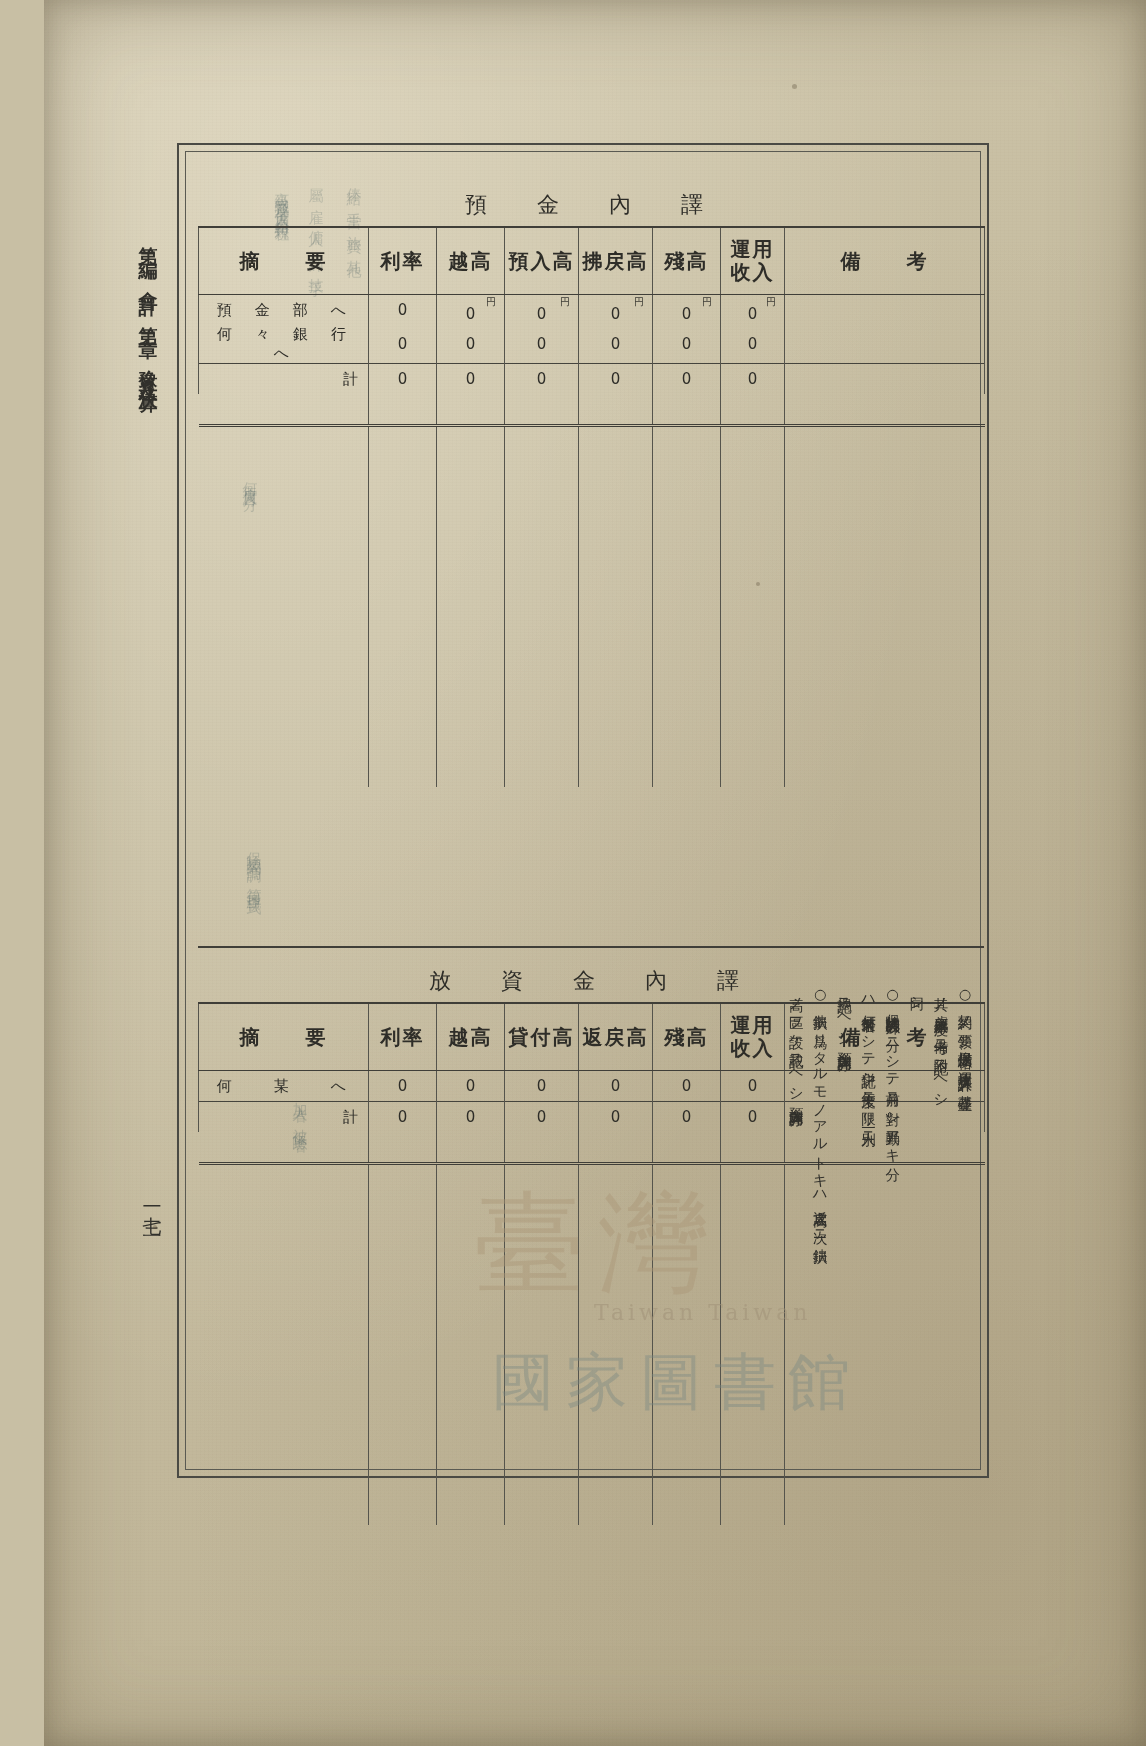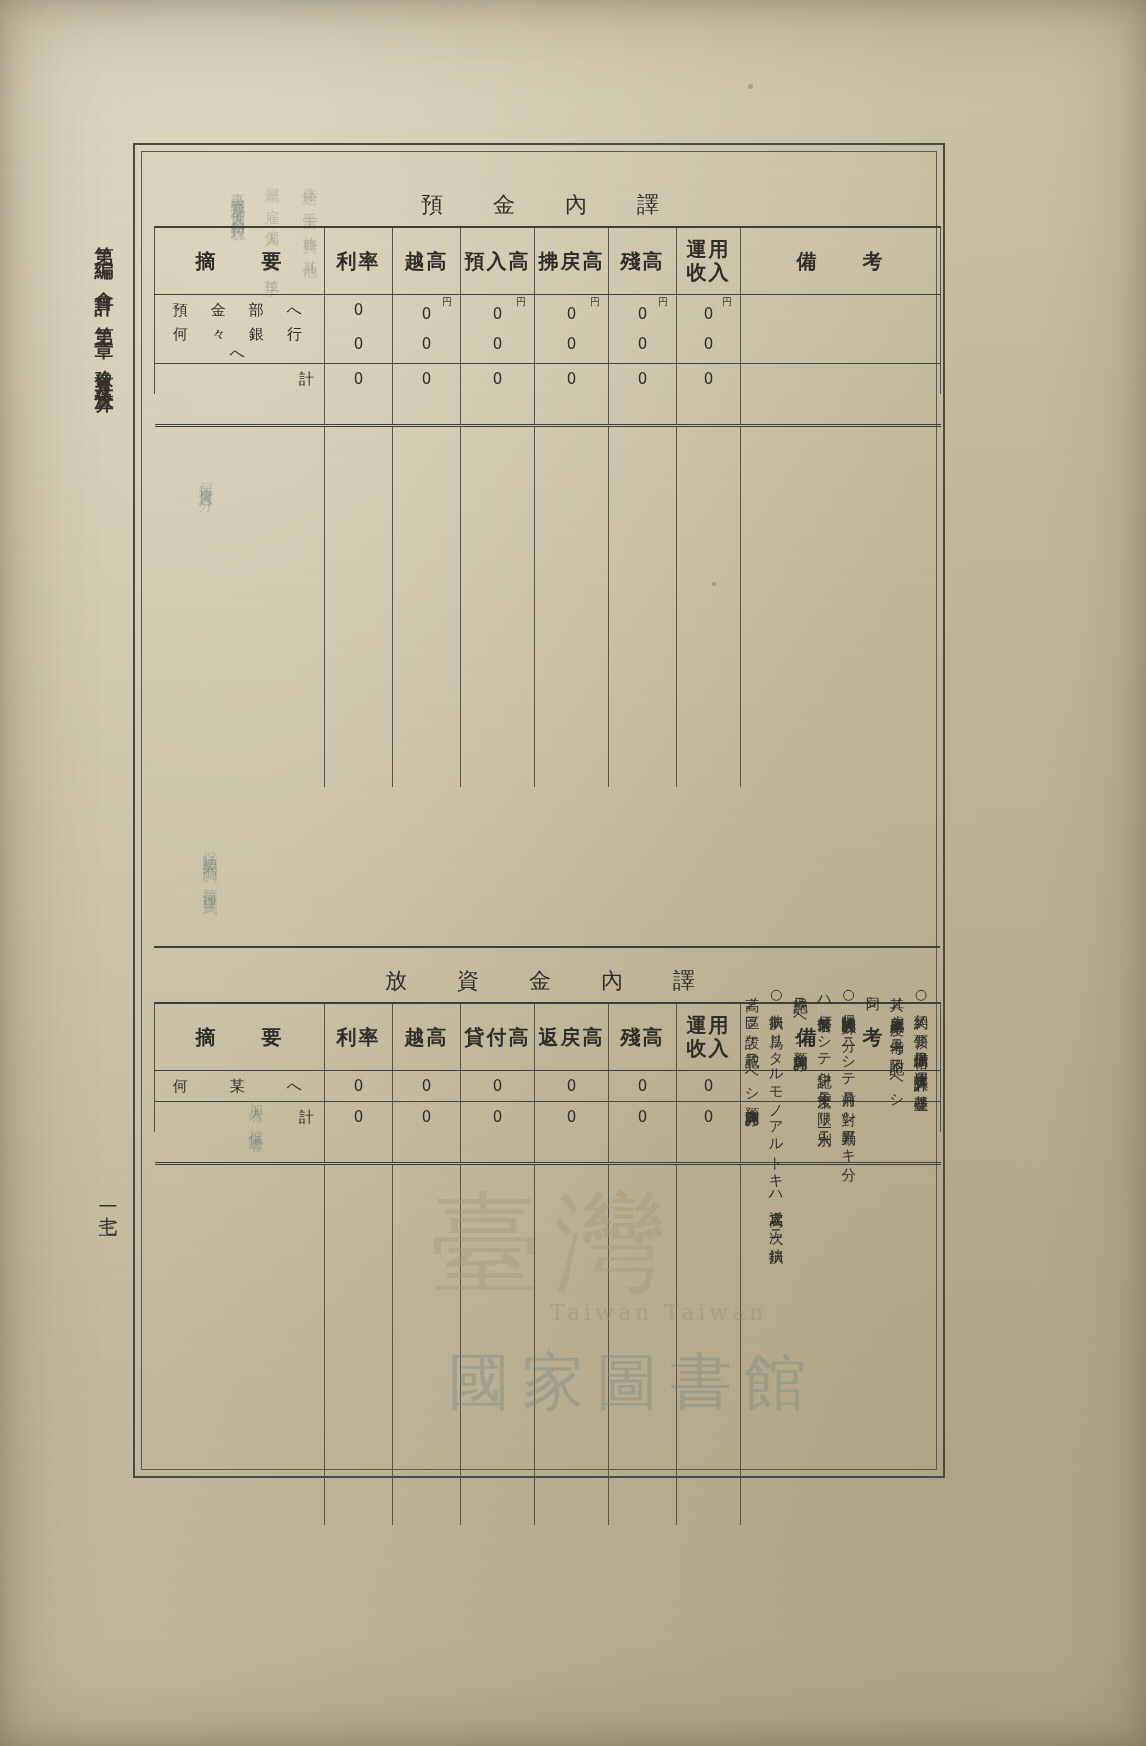--- a/index.html
+++ b/index.html
@@ -10,20 +10,21 @@
     overflow:hidden;
     position:relative;
   }
   
   #page{
     position:absolute;inset:0;
     background:
       radial-gradient(ellipse at 20% 12%, rgba(255,250,235,.35), rgba(0,0,0,0) 55%),
       radial-gradient(ellipse at 85% 85%, rgba(120,100,70,.22), rgba(0,0,0,0) 60%),
       linear-gradient(160deg,#cfc6ab 0%,#c6bda1 35%,#c2b89b 70%,#bdb394 100%);
+    margin-left: 44px;
   }
   #grain{
     position:absolute;inset:0;opacity:.28;pointer-events:none;
     background-image:
       repeating-linear-gradient(0deg, rgba(90,75,50,.05) 0 1px, rgba(0,0,0,0) 1px 3px),
       repeating-linear-gradient(90deg, rgba(90,75,50,.05) 0 1px, rgba(0,0,0,0) 1px 4px);
   }
   
   #frame{
     position:absolute;left:133px;top:143px;width:812px;height:1335px;

